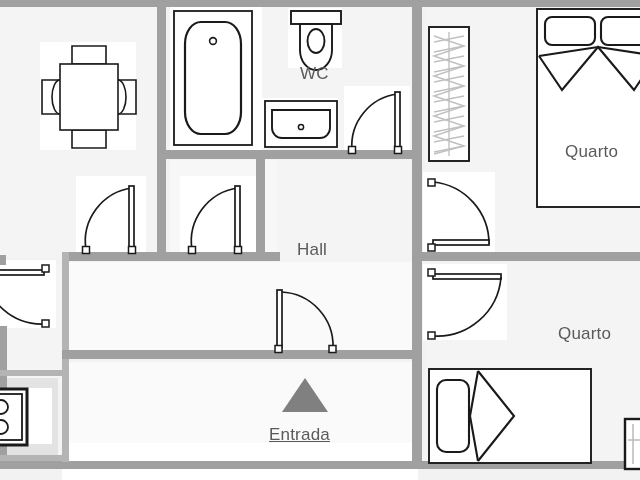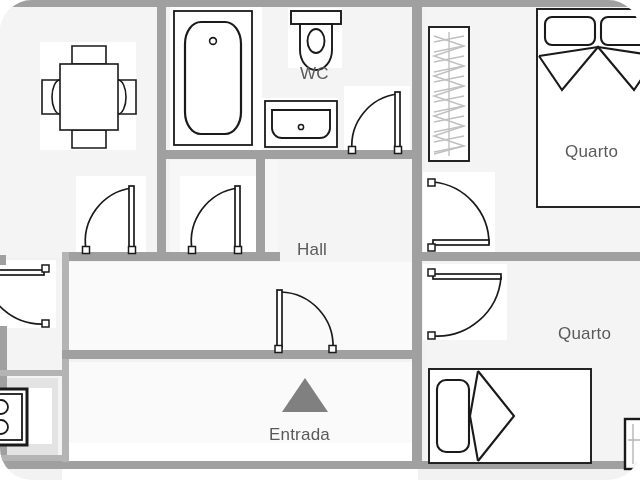--- a/index.html
+++ b/index.html
@@ -7,21 +7,20 @@
     padding: 0;
     background: #ffffff;
   }
   #plan {
     position: relative;
     width: 640px;
     height: 480px;
     background: #f2f2f2;
     overflow: hidden;
     font-family: "Liberation Sans", sans-serif;
-    border-radius: 32px;
   }
   
   .wall {
     position: absolute;
     background: #a0a0a0;
   }
   .wall.light { background: #b4b4b4; }
   
   .floor {
     position: absolute;
@@ -261,15 +260,15 @@
       <rect x="52" y="58" width="7" height="7" fill="#ffffff" stroke="#1a1a1a" stroke-width="1.5"></rect>
     </svg>
   </div>
 
   <div class="tri" style="left:282px;top:378px;"></div>
 
   <div class="label" style="left:300px;top:64px;">WC</div>
   <div class="label" style="left:297px;top:240px;">Hall</div>
   <div class="label" style="left:565px;top:142px;">Quarto</div>
   <div class="label" style="left:558px;top:324px;">Quarto</div>
-  <div class="label" style="left:269px;top:425px;">Entrada</div>
+  <div class="label" style="left:269px;top:425px;text-decoration:underline;">Entrada</div>
 
 </div>
 
 </body></html>

